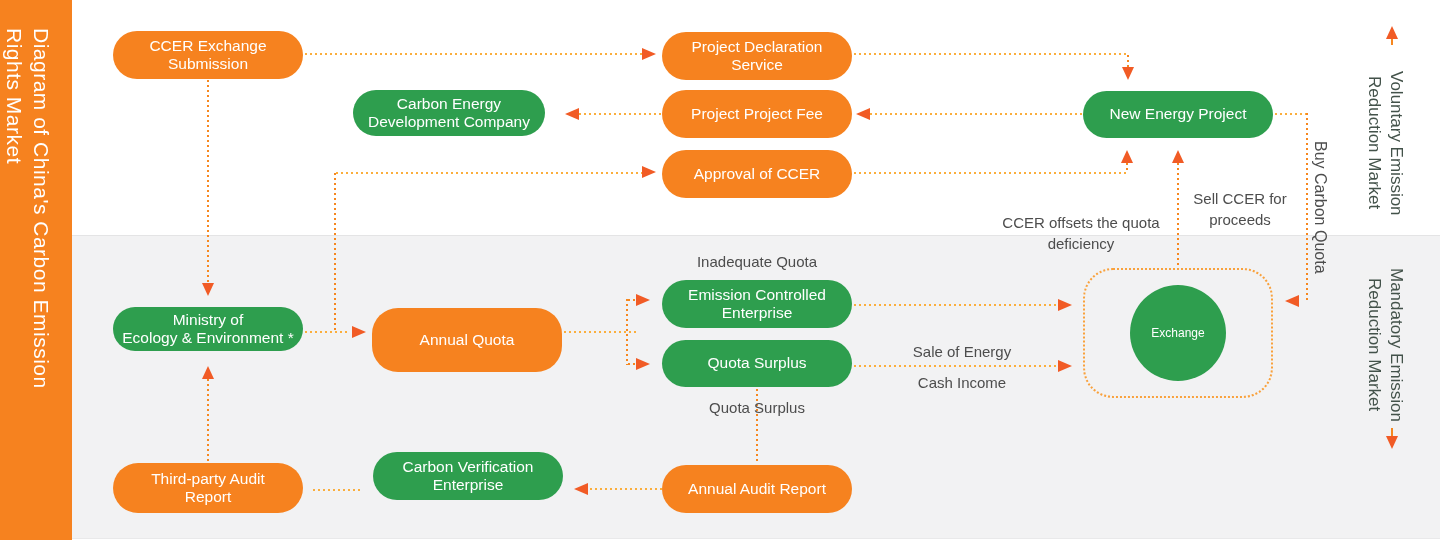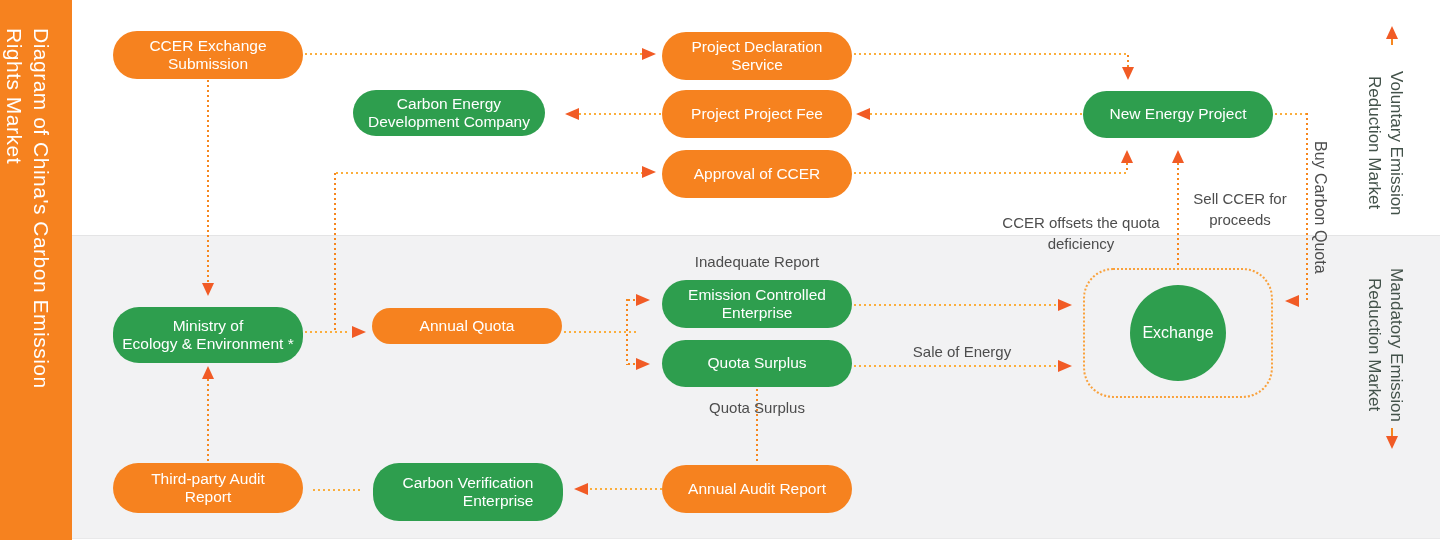--- a/index.html
+++ b/index.html
@@ -28,21 +28,21 @@
   .y{--c:#FBAE3C;} .o{--c:#F6871F;}
   .ar{position:absolute;width:0;height:0;}
   .ar.r{border-top:6px solid transparent;border-bottom:6px solid transparent;border-left:14px solid #F15B25;}
   .ar.l{border-top:6px solid transparent;border-bottom:6px solid transparent;border-right:14px solid #F15B25;}
   .ar.u{border-left:6px solid transparent;border-right:6px solid transparent;border-bottom:13px solid #F15B25;}
   .ar.d{border-left:6px solid transparent;border-right:6px solid transparent;border-top:13px solid #F15B25;}
   .stem{position:absolute;width:2px;background:#F6871F;}
   .exchange-box{position:absolute;left:1083px;top:268px;width:190px;height:130px;
                 border:2px dotted #F9A13C;border-radius:30px;box-sizing:border-box;}
   .exchange-circle{position:absolute;left:1130px;top:285px;width:96px;height:96px;border-radius:50%;
-                   background:#2E9E4E;color:#fff;font-size:16px;display:flex;align-items:center;justify-content:center;}
+                   background:#2E9E4E;color:#fff;font-size:12px;display:flex;align-items:center;justify-content:center;}
 </style>
 </head>
 <body>
 
 <div class="stage">
 
   <div class="band-gray"></div>
 
   <aside class="sidebar">
     <div class="sidebar-title">Diagram of China's Carbon Emission
@@ -93,38 +93,39 @@
 
   <div class="pill orange" style="left:113px;top:31px;width:190px;height:48px;">CCER Exchange
 Submission</div>
   <div class="pill green" style="left:353px;top:90px;width:192px;height:46px;">Carbon Energy
 Development Company</div>
   <div class="pill orange" style="left:662px;top:32px;width:190px;height:48px;">Project Declaration
 Service</div>
   <div class="pill orange" style="left:662px;top:90px;width:190px;height:48px;">Project Project Fee</div>
   <div class="pill orange" style="left:662px;top:150px;width:190px;height:48px;">Approval of CCER</div>
   <div class="pill green" style="left:1083px;top:91px;width:190px;height:47px;">New Energy Project</div>
-  <div class="pill green" style="left:113px;top:307px;width:190px;height:56px;">Ministry of
+  <div class="pill green" style="left:113px;top:307px;width:190px;height:44px;">Ministry of
 Ecology &amp; Environment *</div>
-  <div class="pill orange" style="left:372px;top:308px;width:190px;height:36px;">Annual Quota</div>
+  <div class="pill orange" style="left:372px;top:308px;width:190px;height:64px;">Annual Quota</div>
   <div class="pill green" style="left:662px;top:280px;width:190px;height:48px;">Emission Controlled
 Enterprise</div>
   <div class="pill green" style="left:662px;top:340px;width:190px;height:47px;">Quota Surplus</div>
   <div class="pill orange" style="left:113px;top:463px;width:190px;height:50px;">Third-party Audit
 Report</div>
-  <div class="pill green" style="left:373px;top:463px;width:190px;height:58px;text-align:right;">Carbon Verification
+  <div class="pill green" style="left:373px;top:452px;width:190px;height:48px;">Carbon Verification
 Enterprise</div>
   <div class="pill orange" style="left:662px;top:465px;width:190px;height:48px;">Annual Audit Report</div>
 
   <div class="exchange-box"></div>
   <div class="exchange-circle">Exchange</div>
 
-  <div class="lbl" style="left:657px;top:252px;width:200px;">Inadequate Report</div>
+  <div class="lbl" style="left:657px;top:252px;width:200px;">Inadequate Quota</div>
   <div class="lbl" style="left:657px;top:398px;width:200px;">Quota Surplus</div>
   <div class="lbl" style="left:862px;top:342px;width:200px;">Sale of Energy</div>
+  <div class="lbl" style="left:862px;top:373px;width:200px;">Cash Income</div>
   <div class="lbl" style="left:970px;top:189px;width:222px;margin-top:24px;">CCER offsets the quota
 deficiency</div>
   <div class="lbl" style="left:1160px;top:189px;width:160px;">Sell CCER for
 proceeds</div>
   <div class="vlbl-gray" style="left:1311px;top:141px;height:150px;">Buy Carbon Quota</div>
 
   <div class="stem" style="left:1391px;top:33px;height:12px;"></div>
   <div class="ar u" style="left:1386px;top:26px;"></div>
   <div class="vlbl" style="left:1362px;top:58px;height:170px;">Voluntary Emission
 Reduction Market</div>

